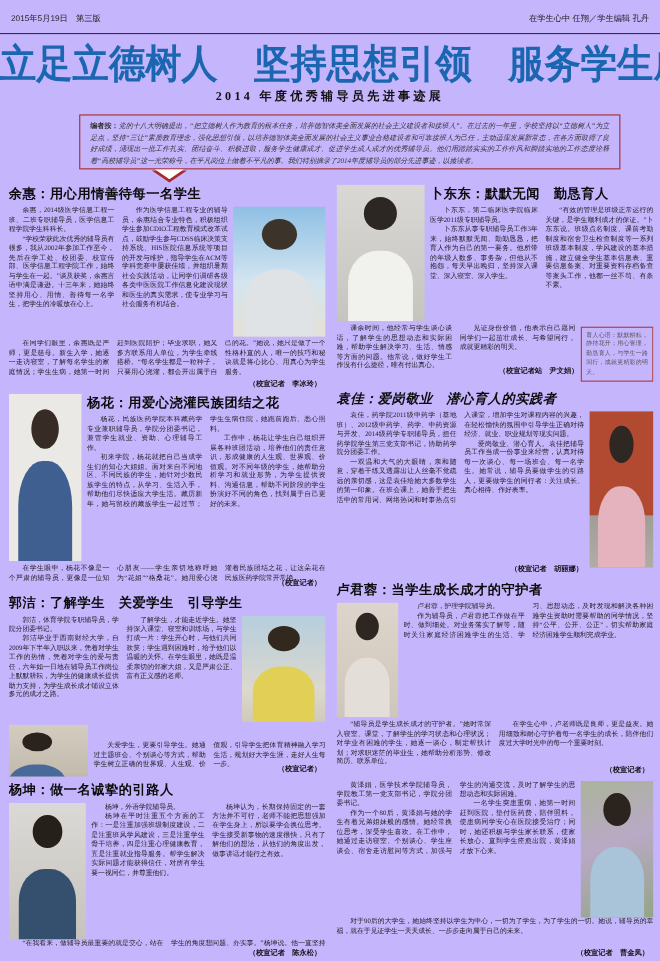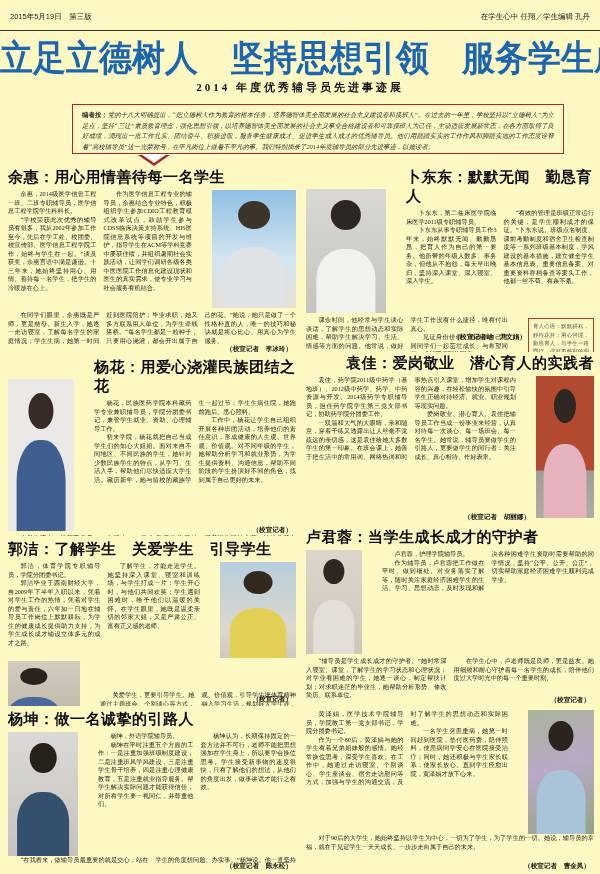--- a/index.html
+++ b/index.html
@@ -1,16 +1,16 @@
 <!DOCTYPE html>
 <html><head>
 <meta charset="utf-8">
 <style>
   html,body{margin:0;padding:0;background:#e9e7e2;}
-  .page{position:relative;width:600px;height:874px;margin:0 auto;background:#fef9c3;
+  .page{position:relative;width:600px;height:874px;margin:0 auto;background:#c4b5fd;
         font-family:"Liberation Serif",serif;color:#1a1a1a;overflow:hidden;}
   
   .hdr{position:absolute;top:5px;left:10px;right:10px;height:24px;
        display:flex;justify-content:space-between;align-items:center;}
   .hdr .date,.hdr .credits{font-family:"Liberation Sans",sans-serif;font-size:7.5px;color:#222;}
   .hdr .mast{font-family:"DejaVu Serif",serif;font-style:italic;font-weight:bold;
              font-size:17px;color:#c0322c;letter-spacing:1px;}
   .rule{position:absolute;top:30px;left:0;right:0;height:1px;background:#333;}
   
   .banner{position:absolute;top:36px;left:0;width:600px;text-align:center;
@@ -32,27 +32,27 @@
   
   .art{position:absolute;overflow:hidden;}
   .a1{left:8px;  top:168px;width:288px;height:188px;}
   .a2{left:306px;top:168px;width:288px;height:184px;}
   .a3{left:8px;  top:358px;width:288px;height:178px;}
   .a4{left:306px;top:354px;width:288px;height:170px;}
   .a5{left:8px;  top:540px;width:288px;height:166px;}
   .a6{left:306px;top:528px;width:288px;height:178px;}
   .a7{left:8px;  top:710px;width:288px;height:162px;}
   .a8{left:306px;top:710px;width:288px;height:162px;}
-  .art h2{margin:0 0 3px;font-size:15px;font-weight:700;color:#0d0d0d;letter-spacing:.5px;}
-  .art h2.ctr{text-align:right;}
+  .art h2{margin:0 0 3px;font-size:12px;font-weight:700;color:#0d0d0d;letter-spacing:.5px;}
+  .art h2.ctr{text-align:left;font-style:italic;}
   .flow{font-size:6.2px;line-height:1.38;text-align:justify;color:#1c1c1c;overflow:hidden;}
   .flow p{margin:0;text-indent:2em;}
   .cols2{column-count:2;column-gap:7px;}
   .cols3{column-count:3;column-gap:7px;}
-  .row{display:flex;gap:20px;align-items:flex-end;}
+  .row{display:flex;gap:5px;align-items:center;}
   .row .grow{flex:1;min-width:0;}
   .byline{position:absolute;font-size:6.6px;font-weight:700;color:#111;}
   
   .photo{position:relative;flex-shrink:0;overflow:hidden;background:var(--pbg,#ddd);}
   .photo::before{content:"";position:absolute;left:50%;top:9%;width:38%;height:24%;
                  transform:translateX(-50%);border-radius:50%;background:var(--hair,#332b26);}
   .photo::after{content:"";position:absolute;left:50%;bottom:0;width:74%;height:52%;
                 transform:translateX(-50%);border-radius:45% 45% 0 0;background:var(--torso,#999);}
   .ph-yuhui{--pbg:linear-gradient(180deg,#8fc0e4 0%,#d3e5f0 58%,#e6e0d4 100%);--hair:#3c332b;--torso:#dfe3e6;width:84px;height:118px;}
   .ph-bdd{--pbg:linear-gradient(#dad8d4,#c6c4bf);--hair:#2c2723;--torso:#f1f1ee;width:80px;height:124px;}

